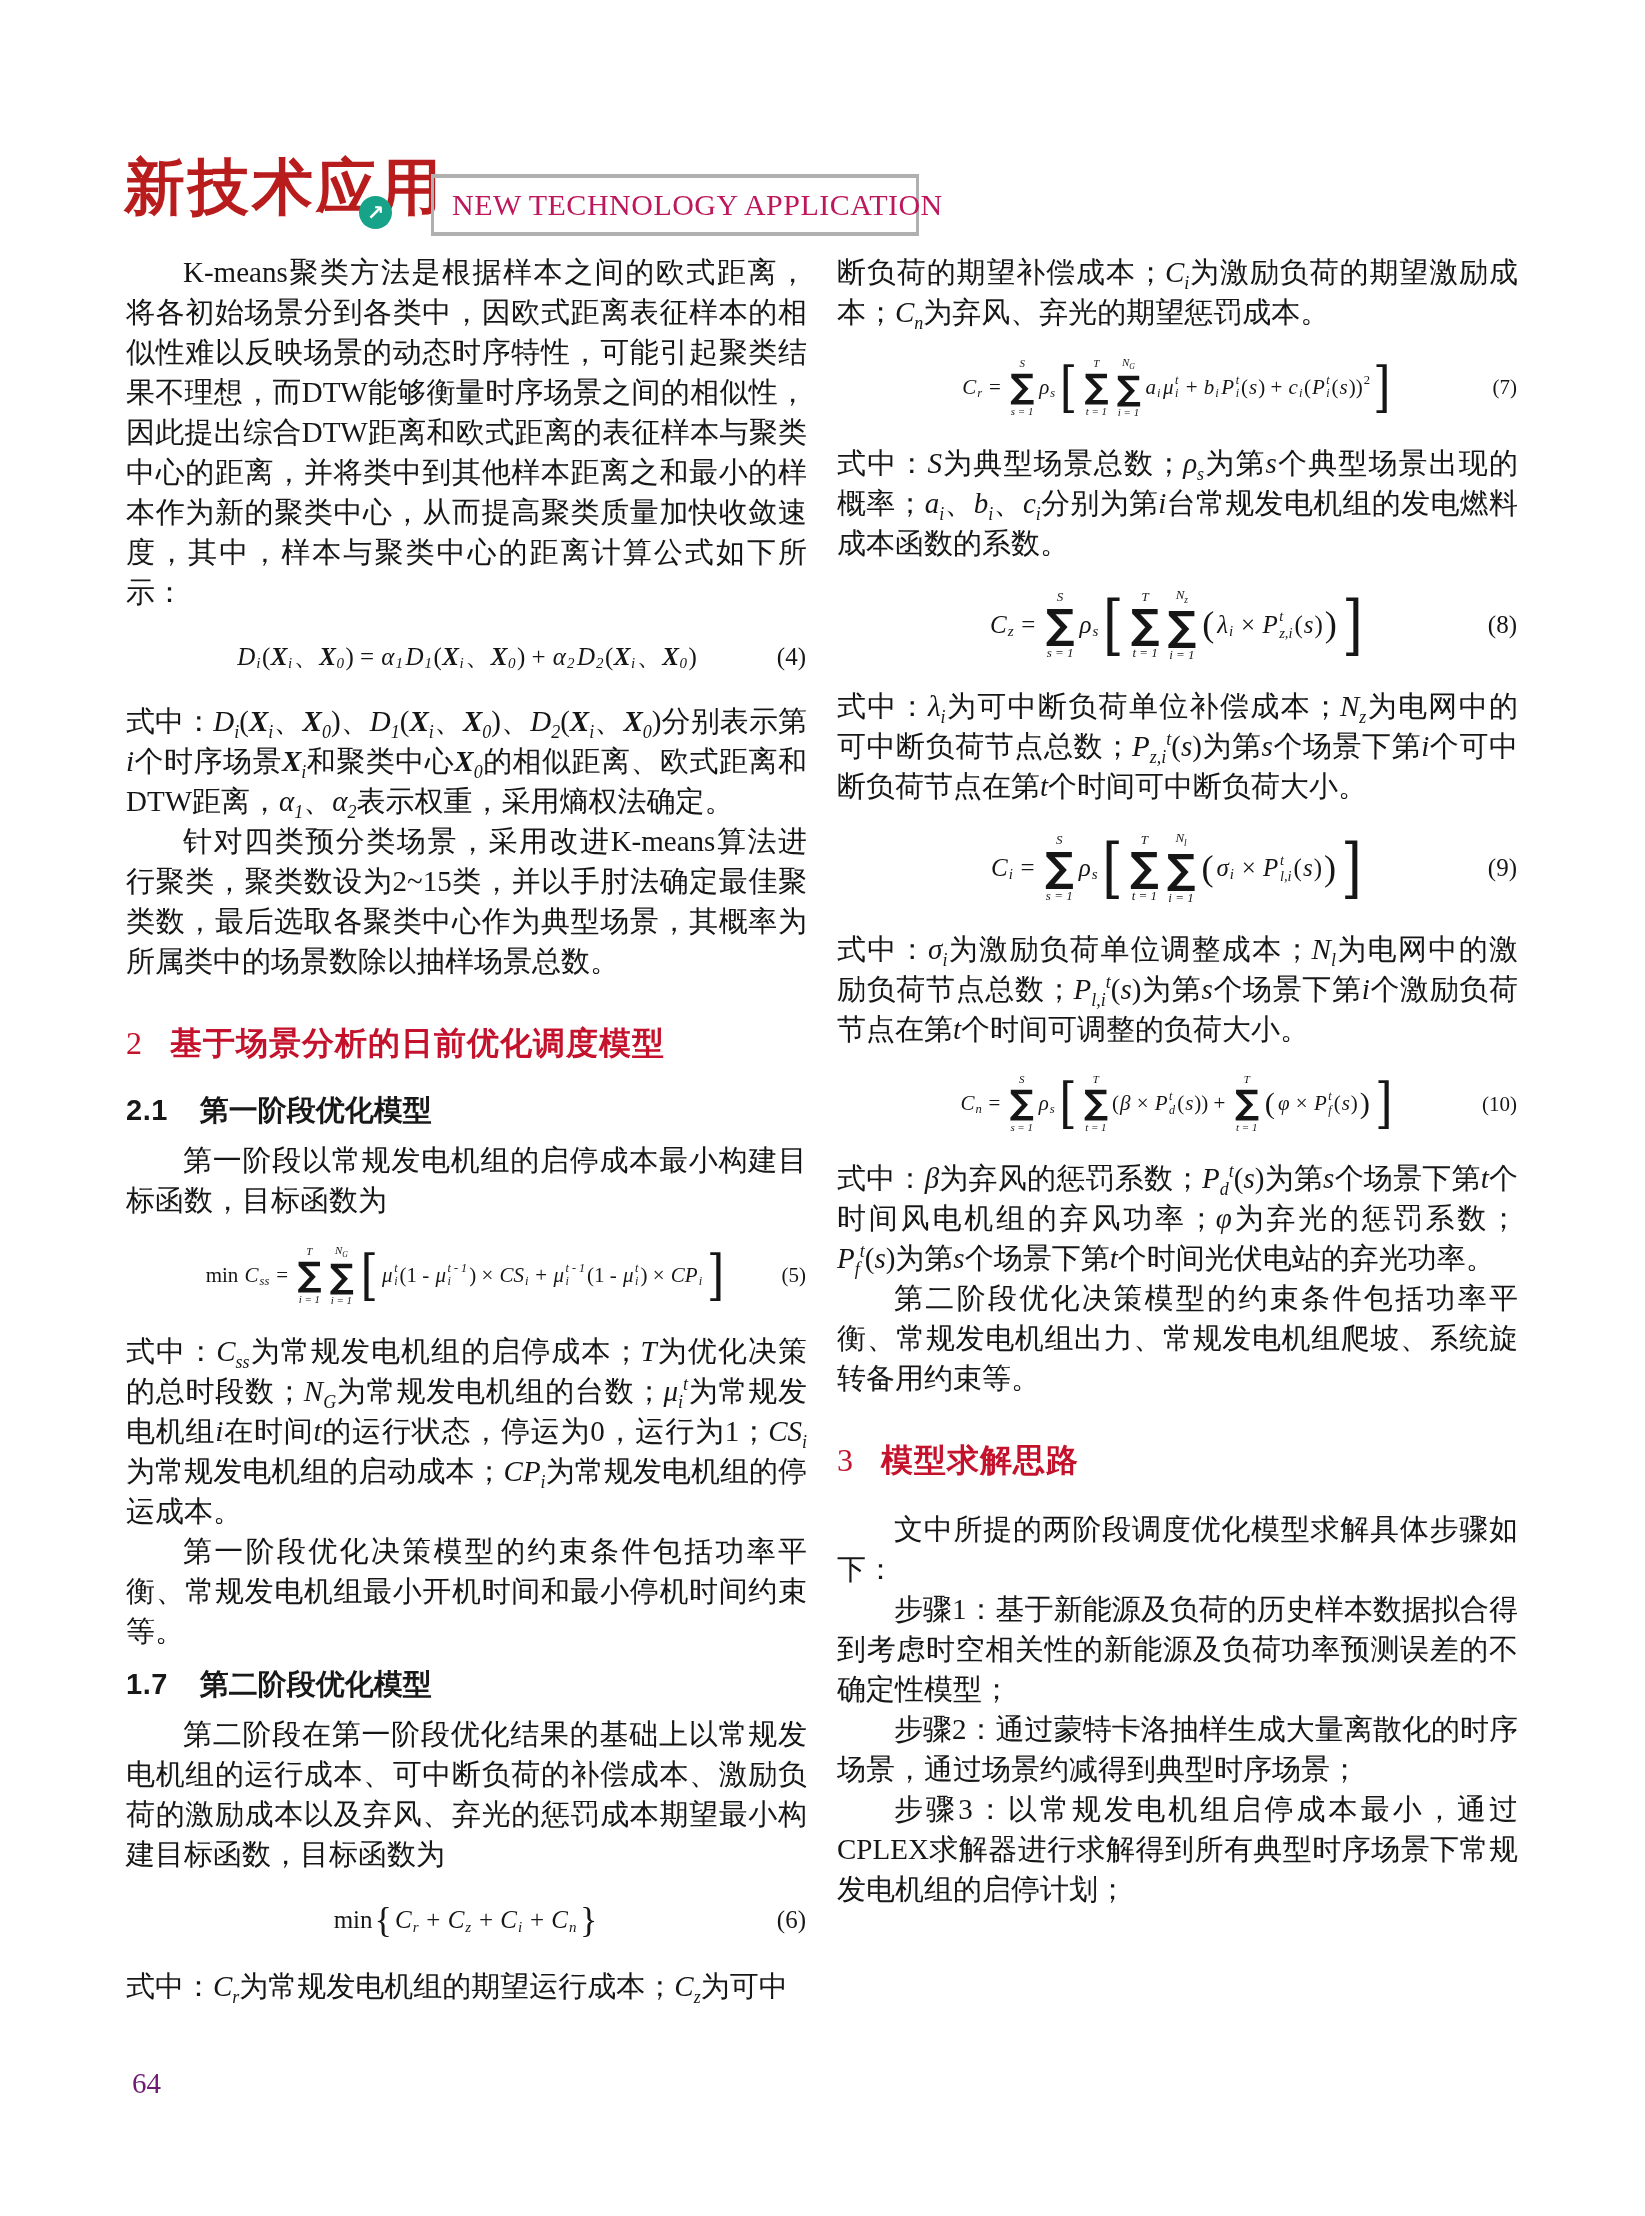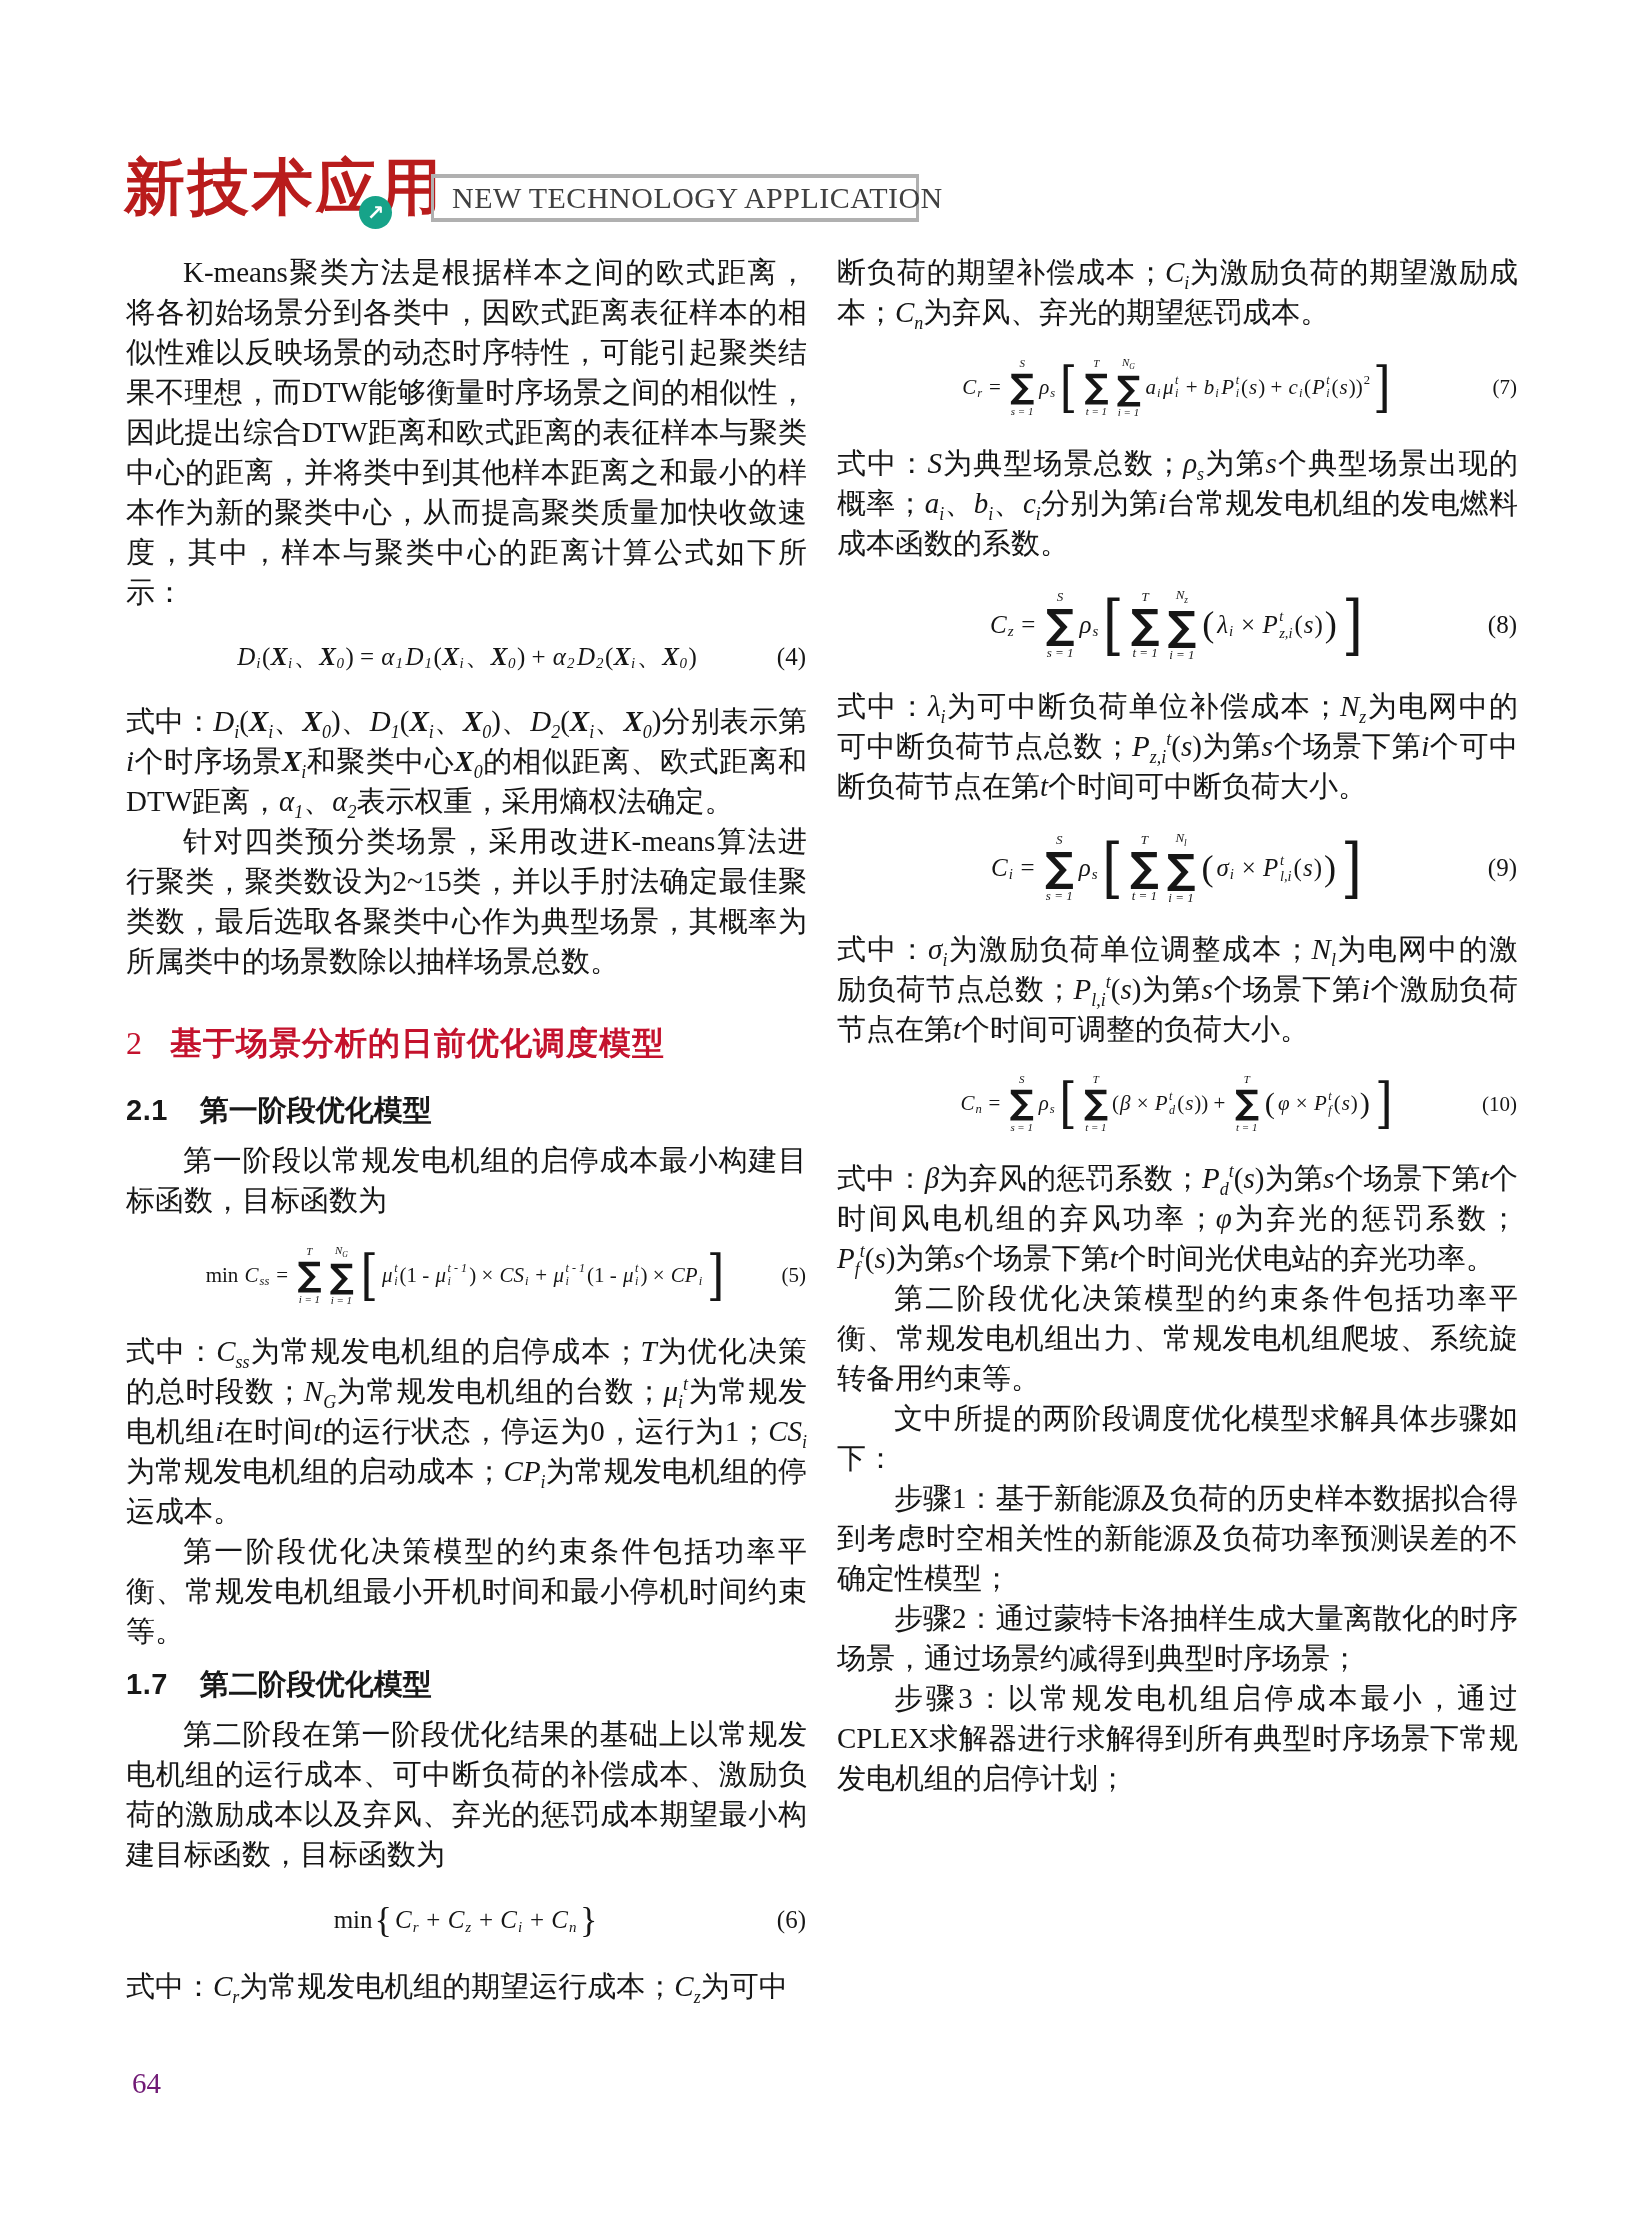--- a/index.html
+++ b/index.html
@@ -12,24 +12,24 @@
     position:absolute;left:124px;top:157px;
     font-family:Liberation Serif, serif;
     font-weight:900;font-size:61px;line-height:1;letter-spacing:3px;color:#b91c1c;
   }
   .hdr-badge{
     position:absolute;left:359px;top:196px;width:33px;height:33px;border-radius:50%;
     background:#16a389;color:#ffffff;display:flex;align-items:center;justify-content:center;
     font-family:"DejaVu Sans",sans-serif;font-size:21px;font-weight:bold;
   }
   .hdr-box{
-    position:absolute;left:431px;top:174px;width:488px;height:48px;box-sizing:border-box;
+    position:absolute;left:431px;top:174px;width:488px;height:62px;box-sizing:border-box;
     border:3px solid #b0b0b0;border-top-width:4.5px;border-bottom-width:4.5px;
     display:flex;align-items:center;padding-left:18px;
-    font-family:"Liberation Serif",serif;font-size:30px;letter-spacing:0.5px;color:#404040;white-space:nowrap;
+    font-family:"Liberation Serif",serif;font-size:30px;letter-spacing:0.5px;color:#be185d;white-space:nowrap;
   }
   
   .col{position:absolute;top:252px;width:681px;text-align:justify;text-justify:inter-character;}
   .col-left{left:126px;}
   .col-right{left:837px;}
   .body{margin:0;font-size:29px;line-height:40px;}
   .indent{text-indent:57px;}
   .it{font-style:italic;font-family:"Liberation Serif",serif;}
   .bd{font-weight:bold;font-style:italic;font-family:"Liberation Serif",serif;}
   .body sub,.body sup{font-size:0.62em;line-height:0;}
@@ -378,20 +378,21 @@
         <span class="m-r">(</span>
         <span class="m-v">s</span>
         <span class="m-r">)</span>
         <span class="m-big2">)</span>
         <span class="m-big">]</span>
         <span class="m-eqno">(10)</span>
       </div>
     <p class="body"><span>式中：</span><span class="it">β</span><span>为弃风的惩罚系数；</span><span class="it">P</span><sub class="it">d</sub><sup class="it">t</sup><span>(</span><span class="it">s</span><span>)为第</span><span class="it">s</span><span>个场景下第</span><span class="it">t</span><span>个时间风电机组的弃风功率；</span><span class="it">φ</span><span>为弃光的惩罚系数；</span><span class="it">P</span><sub class="it">f</sub><sup class="it">t</sup><span>(</span><span class="it">s</span><span>)为第</span><span class="it">s</span><span>个场景下第</span><span class="it">t</span><span>个时间光伏电站的弃光功率。</span></p>
     <p class="body indent"><span>第二阶段优化决策模型的约束条件包括功率平衡、常规发电机组出力、常规发电机组爬坡、系统旋转备用约束等。</span></p>
 
+    <h2 class="h-red"><span class="h-num">3</span><span>模型求解思路</span></h2>
 
     <p class="body indent"><span>文中所提的两阶段调度优化模型求解具体步骤如下：</span></p>
     <p class="body indent"><span>步骤1：基于新能源及负荷的历史样本数据拟合得到考虑时空相关性的新能源及负荷功率预测误差的不确定性模型；</span></p>
     <p class="body indent"><span>步骤2：通过蒙特卡洛抽样生成大量离散化的时序场景，通过场景约减得到典型时序场景；</span></p>
     <p class="body indent"><span>步骤3：以常规发电机组启停成本最小，通过CPLEX求解器进行求解得到所有典型时序场景下常规发电机组的启停计划；</span></p>
   </div>
 
   <div class="page-num">64</div>
 </div>
 

